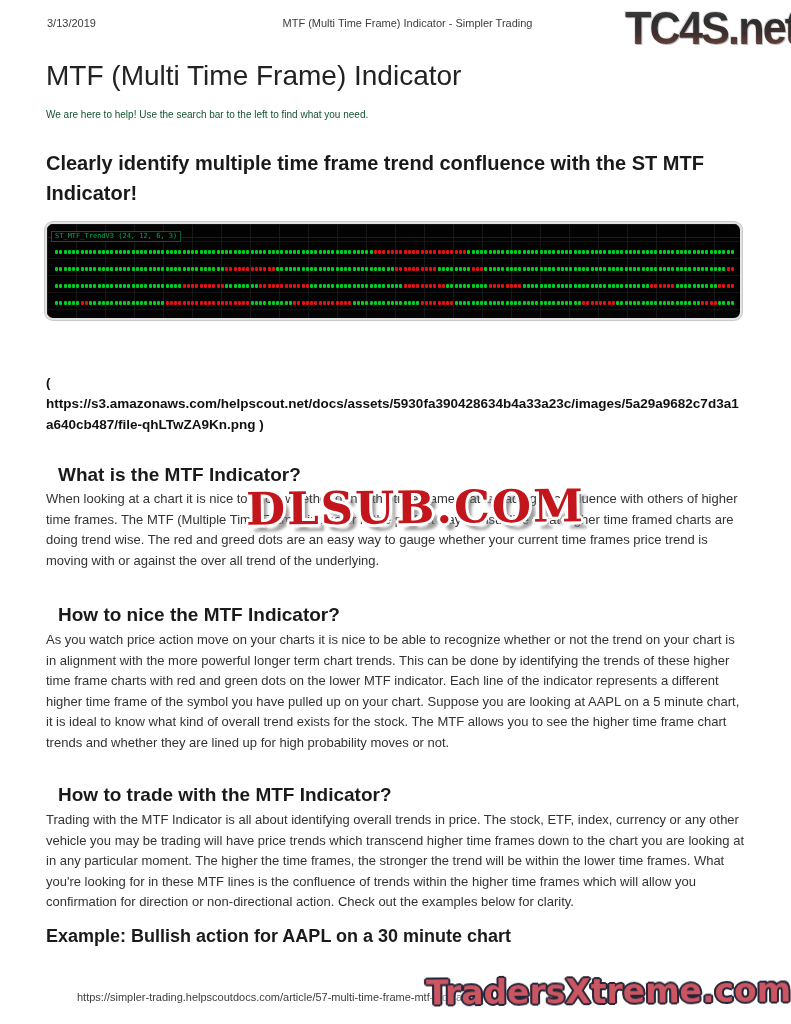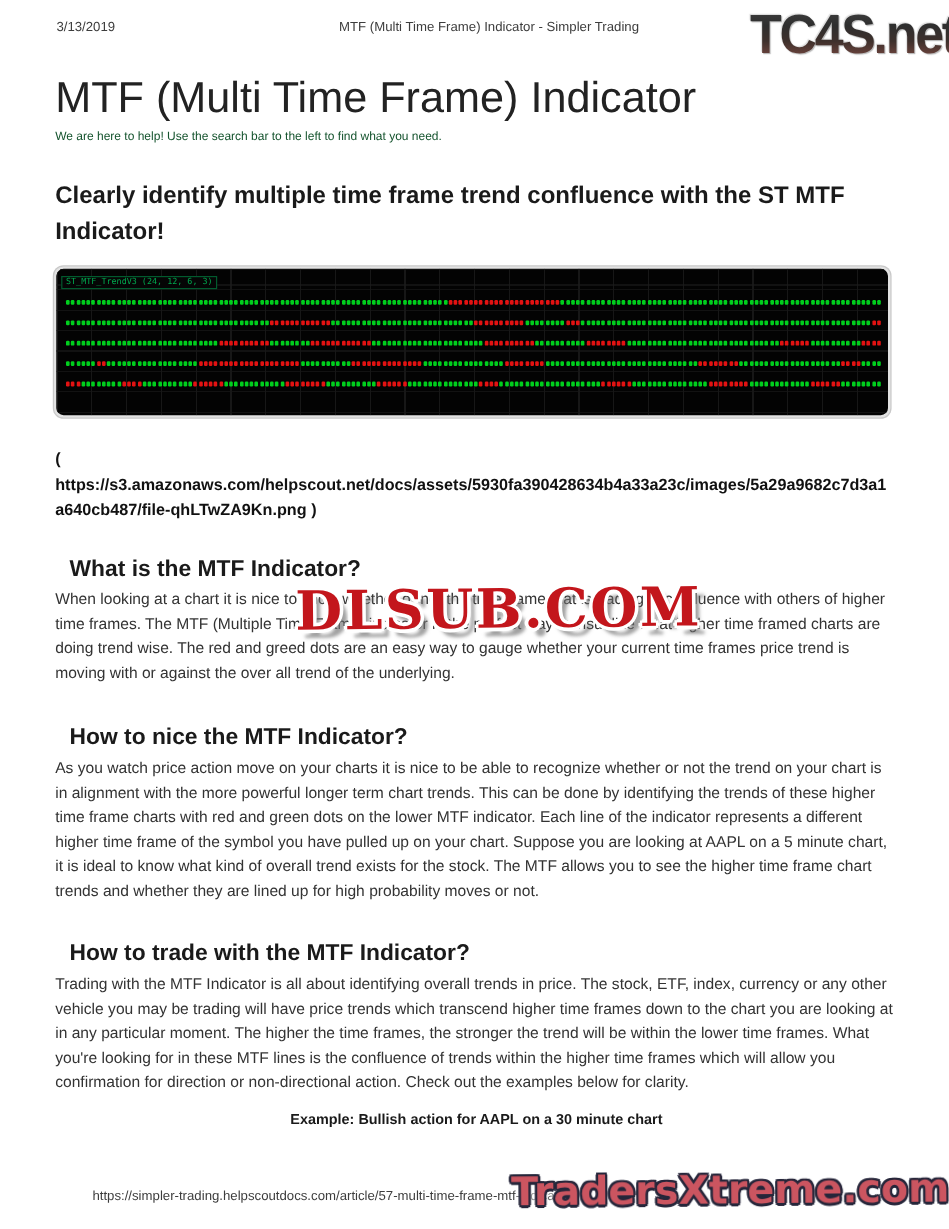--- a/index.html
+++ b/index.html
@@ -28,31 +28,31 @@
     color:#cb5560;
     text-shadow:
       -2px 0 0 #26263a, 2px 0 0 #26263a, 0 -2px 0 #26263a, 0 2px 0 #26263a,
       -1.5px -1.5px 0 #26263a, 1.5px 1.5px 0 #26263a, -1.5px 1.5px 0 #26263a, 1.5px -1.5px 0 #26263a;
     filter:drop-shadow(0 0 2px rgba(255,255,255,.95));
     transform:rotate(-.5deg);
   }
 
   
   .col{left:46px;width:702px;}
-  h1.article-title{margin:0;font-size:36px;font-weight:400;color:#222;top:60px;}
+  h1.article-title{margin:0;font-size:28px;font-weight:400;color:#222;top:60px;}
   .intro{top:109px;font-size:10px;color:#14532d;}
   h2.headline{margin:0;top:148px;font-size:20px;font-weight:700;color:#1a1a1a;line-height:30px;}
   h3.sec-h{margin:12px;font-size:19px;font-weight:700;color:#1a1a1a;}
   .para{font-size:13px;line-height:20.5px;color:#333;}
   .linkblock{top:372px;font-size:13.5px;line-height:21px;font-weight:700;color:#111;word-break:break-all;}
-  .example{top:926px;font-size:12px;font-weight:700;color:#1a1a1a;text-align:center;}
+  .example{top:926px;font-size:18px;font-weight:700;color:#1a1a1a;}
 
   
   .chart-frame{
-    left:45px;top:222px;width:697px;height:126px;box-sizing:border-box;
+    left:45px;top:222px;width:697px;height:98px;box-sizing:border-box;
     background:#030303;border:2px solid #e3e3e3;border-radius:8px;
     box-shadow:0 0 0 1px #c9c9c9;overflow:hidden;
   }
   .chart-bg{position:absolute;inset:0;
     background-image:
       repeating-linear-gradient(90deg,#171717 0 1px,transparent 1px 29px),
       repeating-linear-gradient(180deg,#121212 0 1px,transparent 1px 17px);
   }
   .chart-head{position:absolute;top:0;left:0;right:0;height:13px;border-bottom:1px solid #1d1d1d;}
   .chart-label{

